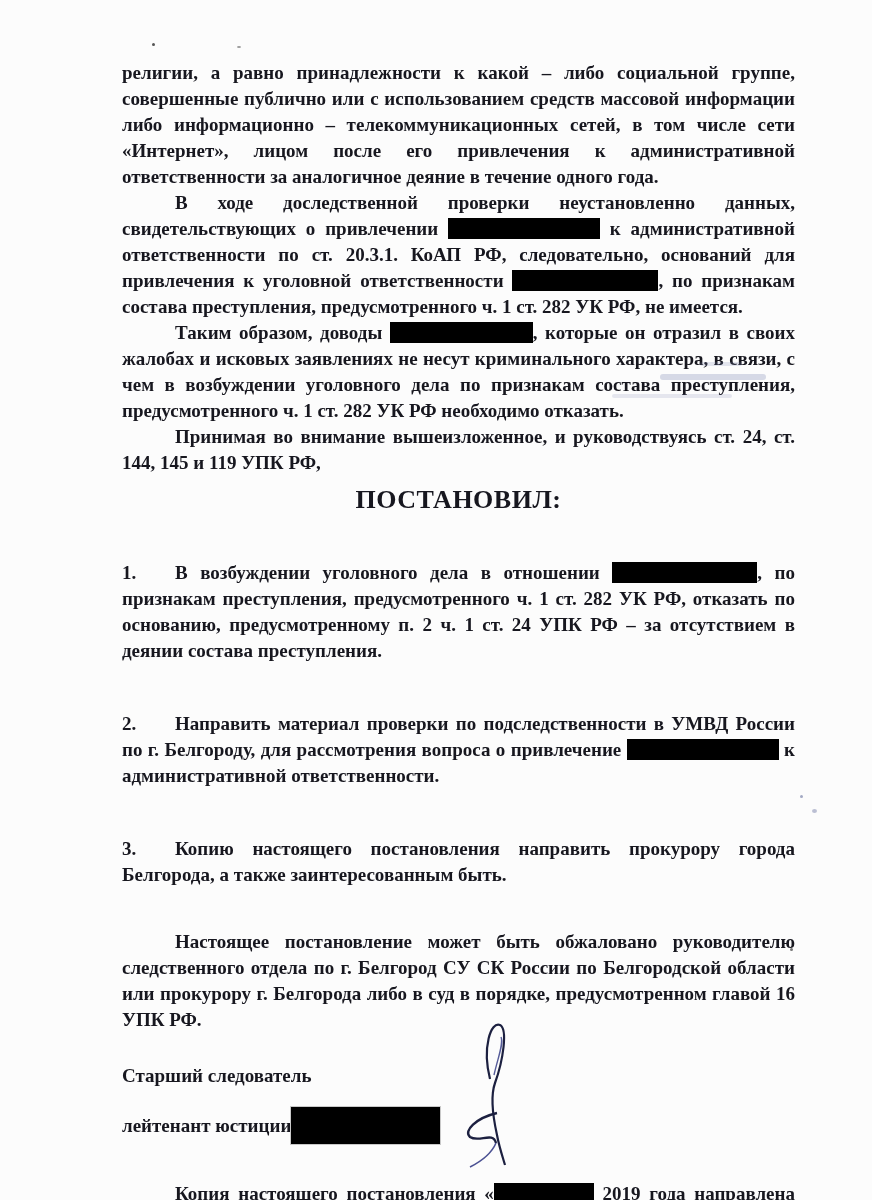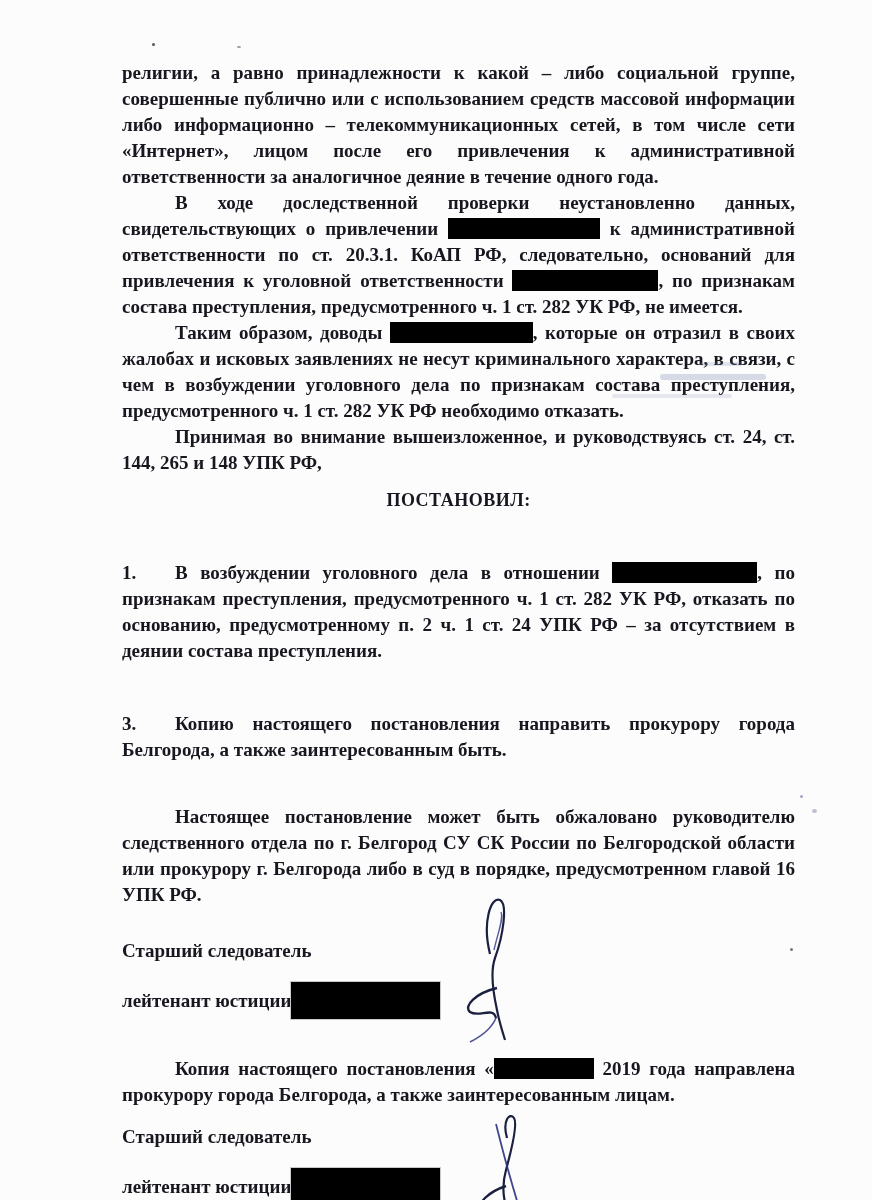--- a/index.html
+++ b/index.html
@@ -32,21 +32,21 @@
   .para.indent{text-indent:53px;}
   .redact{
     display:inline-block;
     height:21px;
     background:var(--redact);
     vertical-align:-4px;
   }
   .heading{
     margin:11px 0 8px 0;
     text-align:center;
-    font-size:18px;
+    font-size:26px;
     font-weight:bold;
     letter-spacing:.5px;
     text-indent:0;
   }
   .item{text-indent:0;margin-top:47px;}
   .item .num{display:inline-block;width:53px;}
   .appeal{margin-top:41px;}
   .sig-section{position:relative;margin-top:30px;}
   .sig-title{line-height:26px;}
   .sig-row{
@@ -74,28 +74,31 @@
 <div class="page">
 
   <div class="column">
 
     <p class="para">религии, а равно принадлежности к какой – либо социальной группе, совершенные публично или с использованием средств массовой информации либо информационно – телекоммуникационных сетей, в том числе сети «Интернет», лицом после его привлечения к административной ответственности за аналогичное деяние в течение одного года.</p>
 
     <p class="para indent">В ходе доследственной проверки неустановленно данных, свидетельствующих о привлечении <span class="redact" style="width: 152px;"></span> к административной ответственности по ст. 20.3.1. КоАП РФ, следовательно, оснований для привлечения к уголовной ответственности <span class="redact" style="width: 146px;"></span>, по признакам состава преступления, предусмотренного ч. 1 ст. 282 УК РФ, не имеется.</p>
 
     <p class="para indent">Таким образом, доводы <span class="redact" style="width: 143px;"></span>, которые он отразил в своих жалобах и исковых заявлениях не несут криминального характера, в связи, с чем в возбуждении уголовного дела по признакам состава преступления, предусмотренного ч. 1 ст. 282 УК РФ необходимо отказать.</p>
 
-    <p class="para indent">Принимая во внимание вышеизложенное, и руководствуясь ст. 24, ст. 144, 265 и 148 УПК РФ,</p>
+    <p class="para indent">Принимая во внимание вышеизложенное, и руководствуясь ст. 24, ст. 144, 145 и 119 УПК РФ,</p>
 
     <h2 class="heading">ПОСТАНОВИЛ:</h2>
 
     <p class="para item">
       <span class="num">1.</span><span>В возбуждении уголовного дела в отношении <span class="redact" style="width: 145px;"></span>, по признакам преступления, предусмотренного ч. 1 ст. 282 УК РФ, отказать по основанию, предусмотренному п. 2 ч. 1 ст. 24 УПК РФ – за отсутствием в деянии состава преступления.</span>
     </p>
 
+    <p class="para item">
+      <span class="num">2.</span><span>Направить материал проверки по подследственности в УМВД России по г. Белгороду, для рассмотрения вопроса о привлечение <span class="redact" style="width: 152px;"></span> к административной ответственности.</span>
+    </p>
 
     <p class="para item">
       <span class="num">3.</span><span>Копию настоящего постановления направить прокурору города Белгорода, а также заинтересованным быть.</span>
     </p>
 
     <p class="para indent appeal">Настоящее постановление может быть обжаловано руководителю следственного отдела по г. Белгород СУ СК России по Белгородской области или прокурору г. Белгорода либо в суд в порядке, предусмотренном главой 16 УПК РФ.</p>
 
     <div class="sig-section">
       <div class="sig-title">Старший следователь</div>
       <div class="sig-row">

